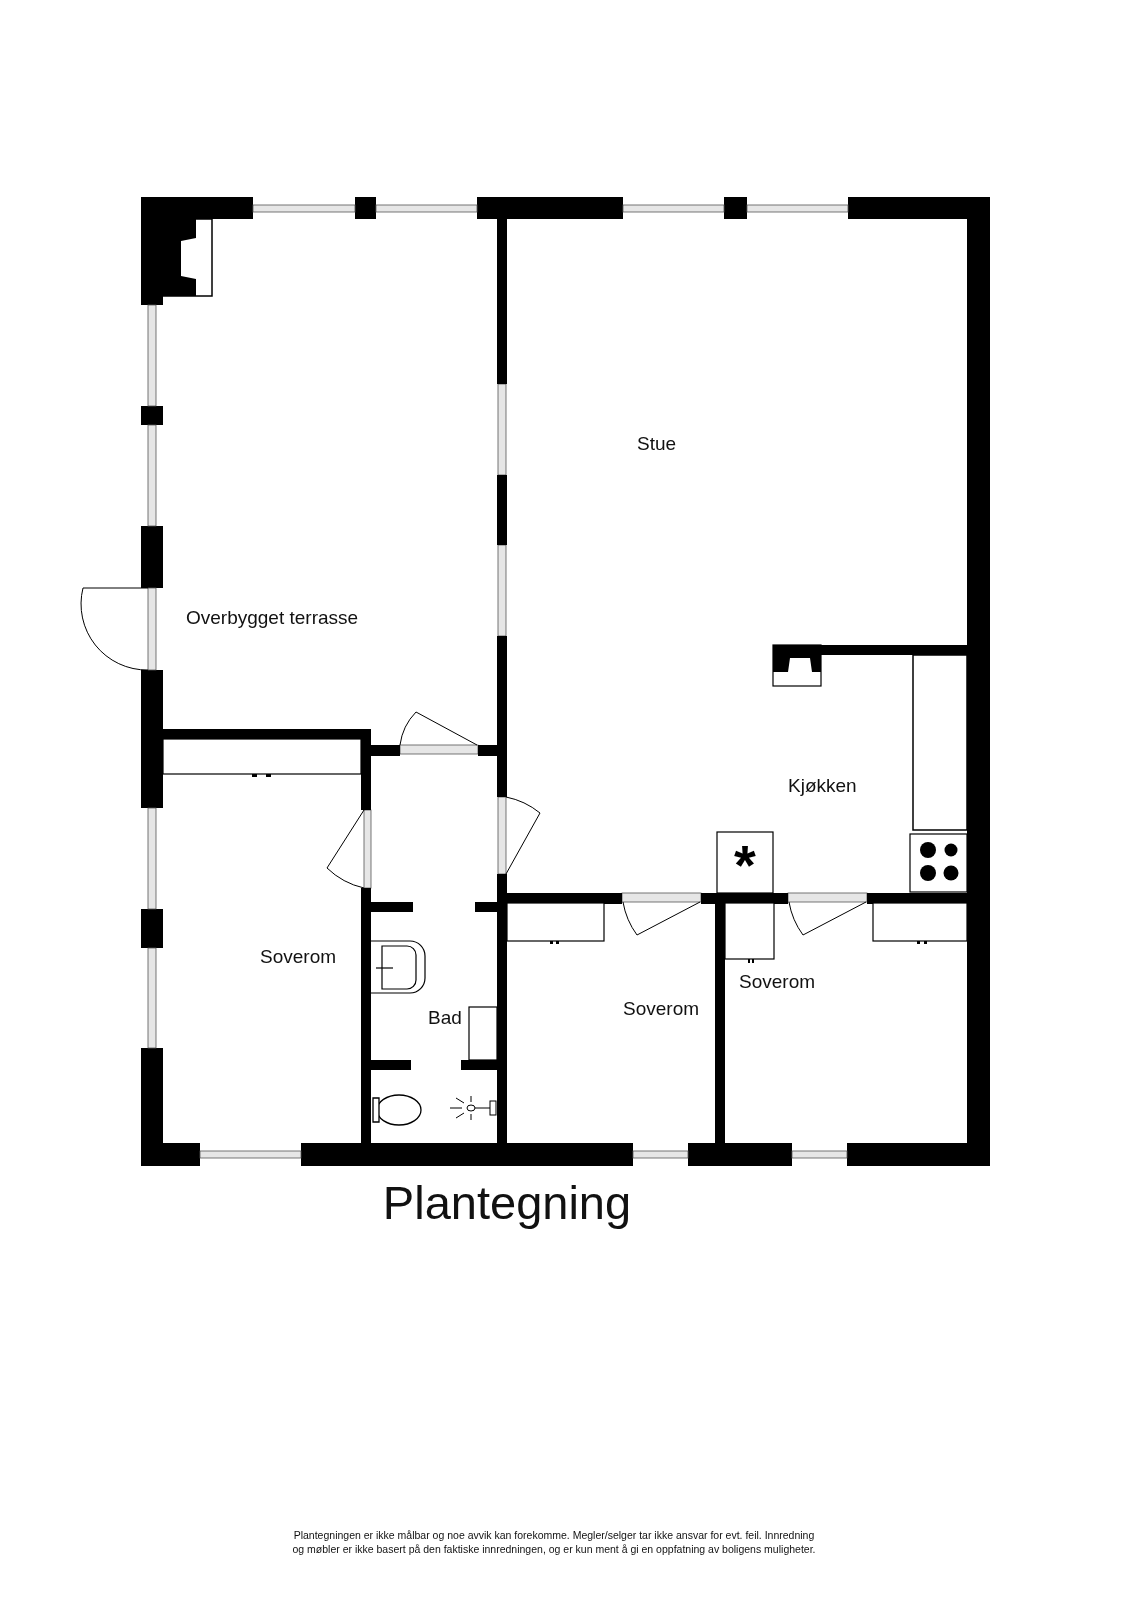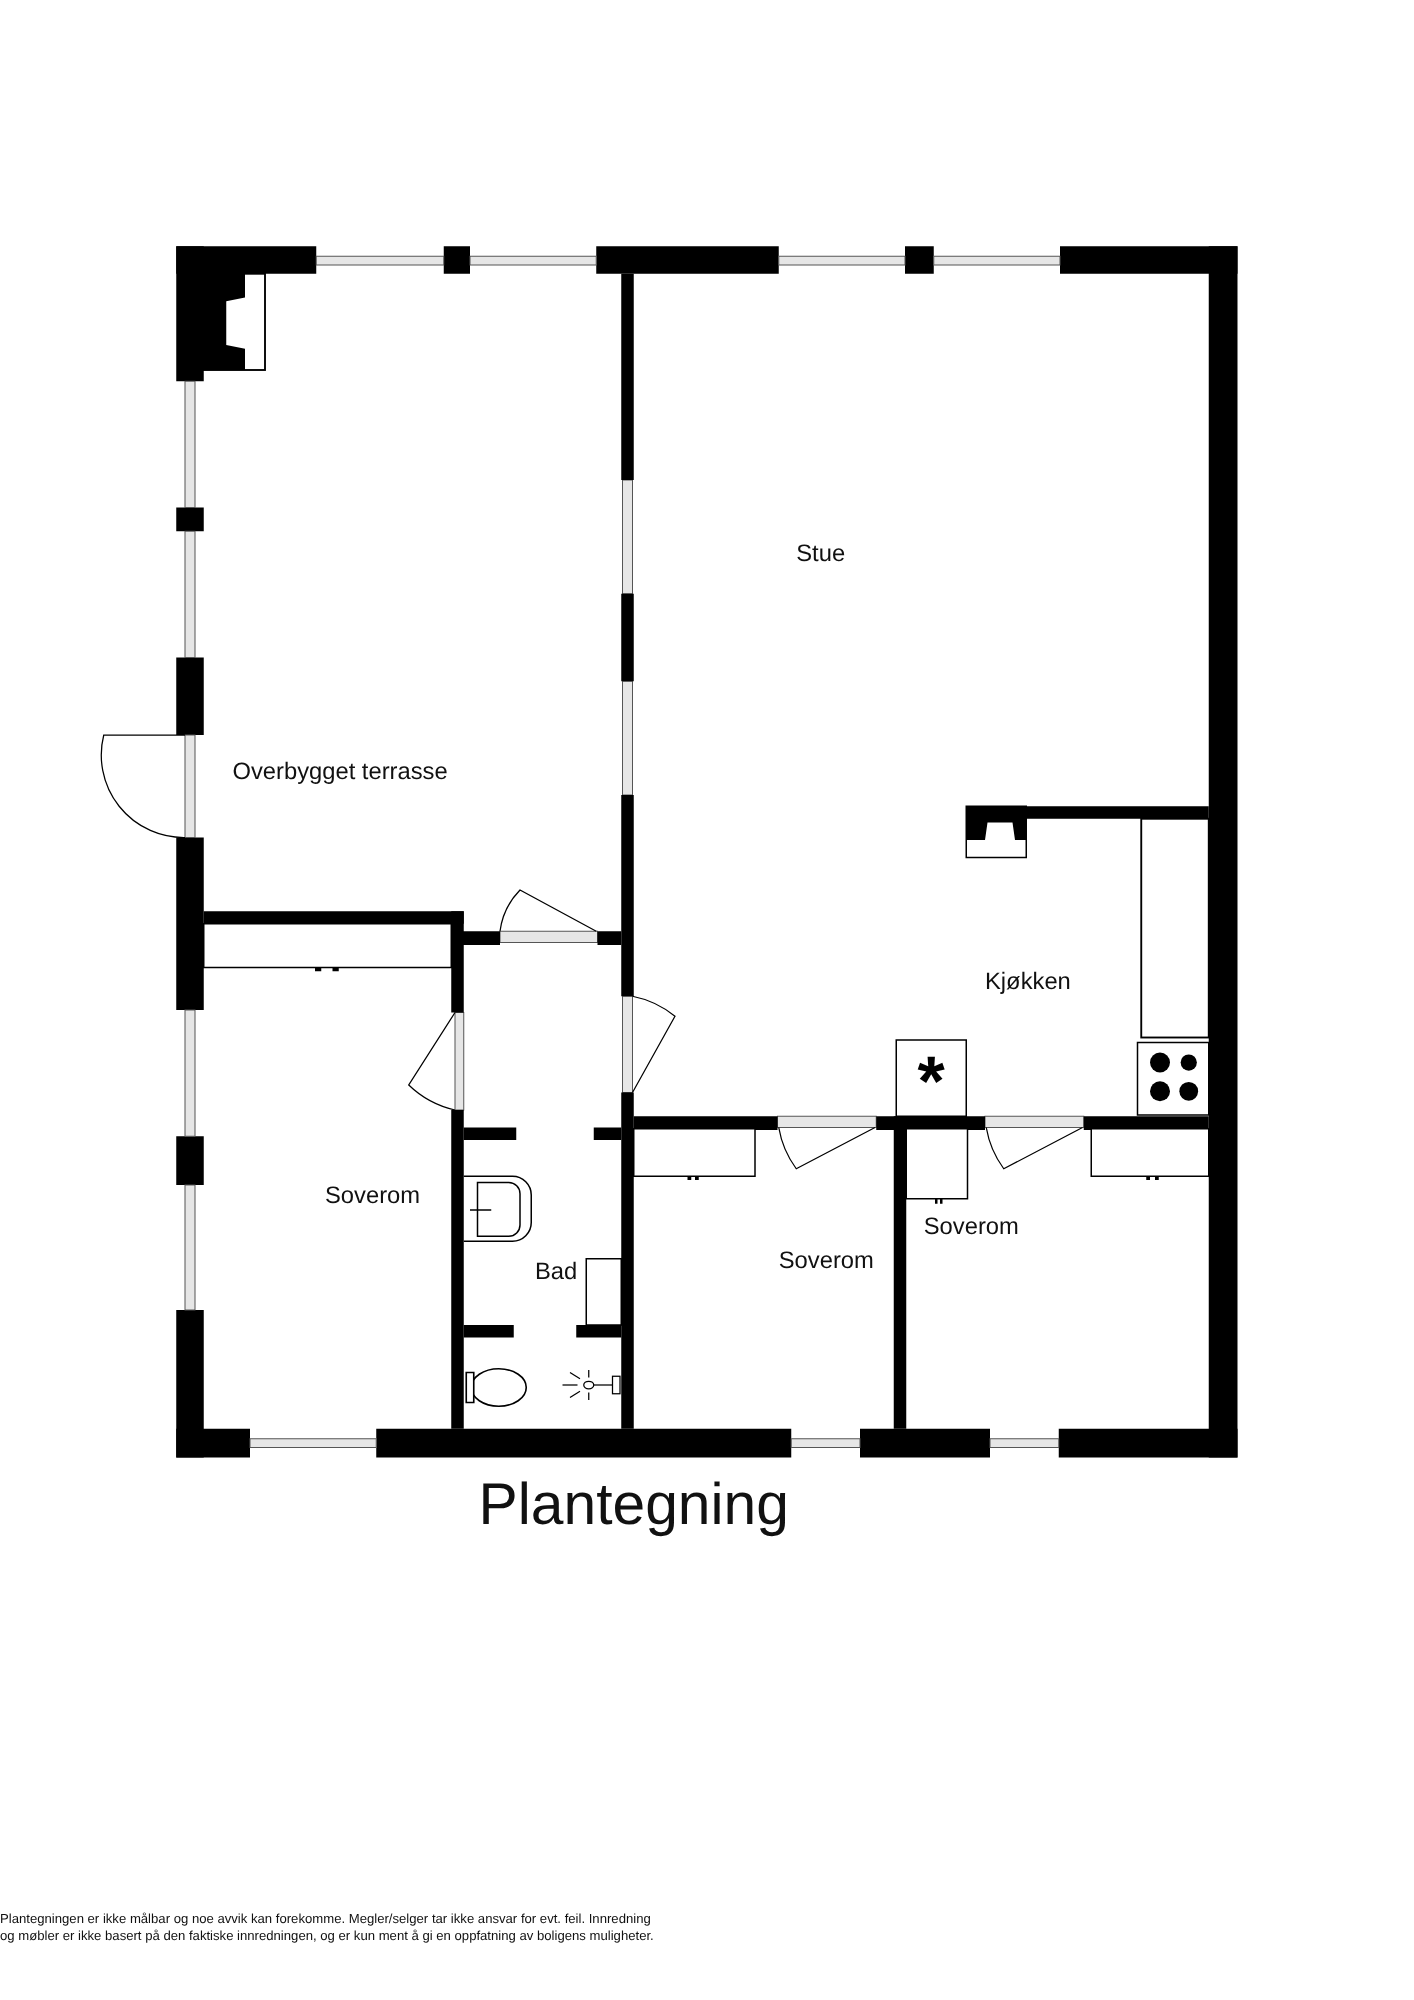--- a/index.html
+++ b/index.html
@@ -2,21 +2,21 @@
 <html><head>
 <meta charset="utf-8">
 <style>
   html, body { margin: 0; padding: 0; background: #ffffff; }
   body { width: 1131px; height: 1600px; position: relative; overflow: hidden;
          font-family: "Liberation Sans", "DejaVu Sans", sans-serif; color: #000; }
   #plan { position: absolute; left: 0; top: 0; }
   .room-label { position: absolute; font-size: 19px; color: #111; white-space: nowrap; }
   .title { position: absolute; left: 0; width: 1014px; top: 1175px; text-align: center;
            font-size: 47px; color: #111; }
-  .disclaimer { position: absolute; left: 0; width: 1108px; top: 1528px; text-align: left;
+  .disclaimer { position: absolute; left: 0; width: 1108px; top: 1528px; text-align: center;
                 font-size: 10.5px; line-height: 14px; color: #111; }
 </style>
 </head>
 <body>
 
 <svg id="plan" width="1131" height="1600" viewBox="0 0 1131 1600" xmlns="http://www.w3.org/2000/svg">
   <defs>
     <g id="winH">
       <rect x="0" y="0" width="1" height="1" fill="none"></rect>
     </g>

